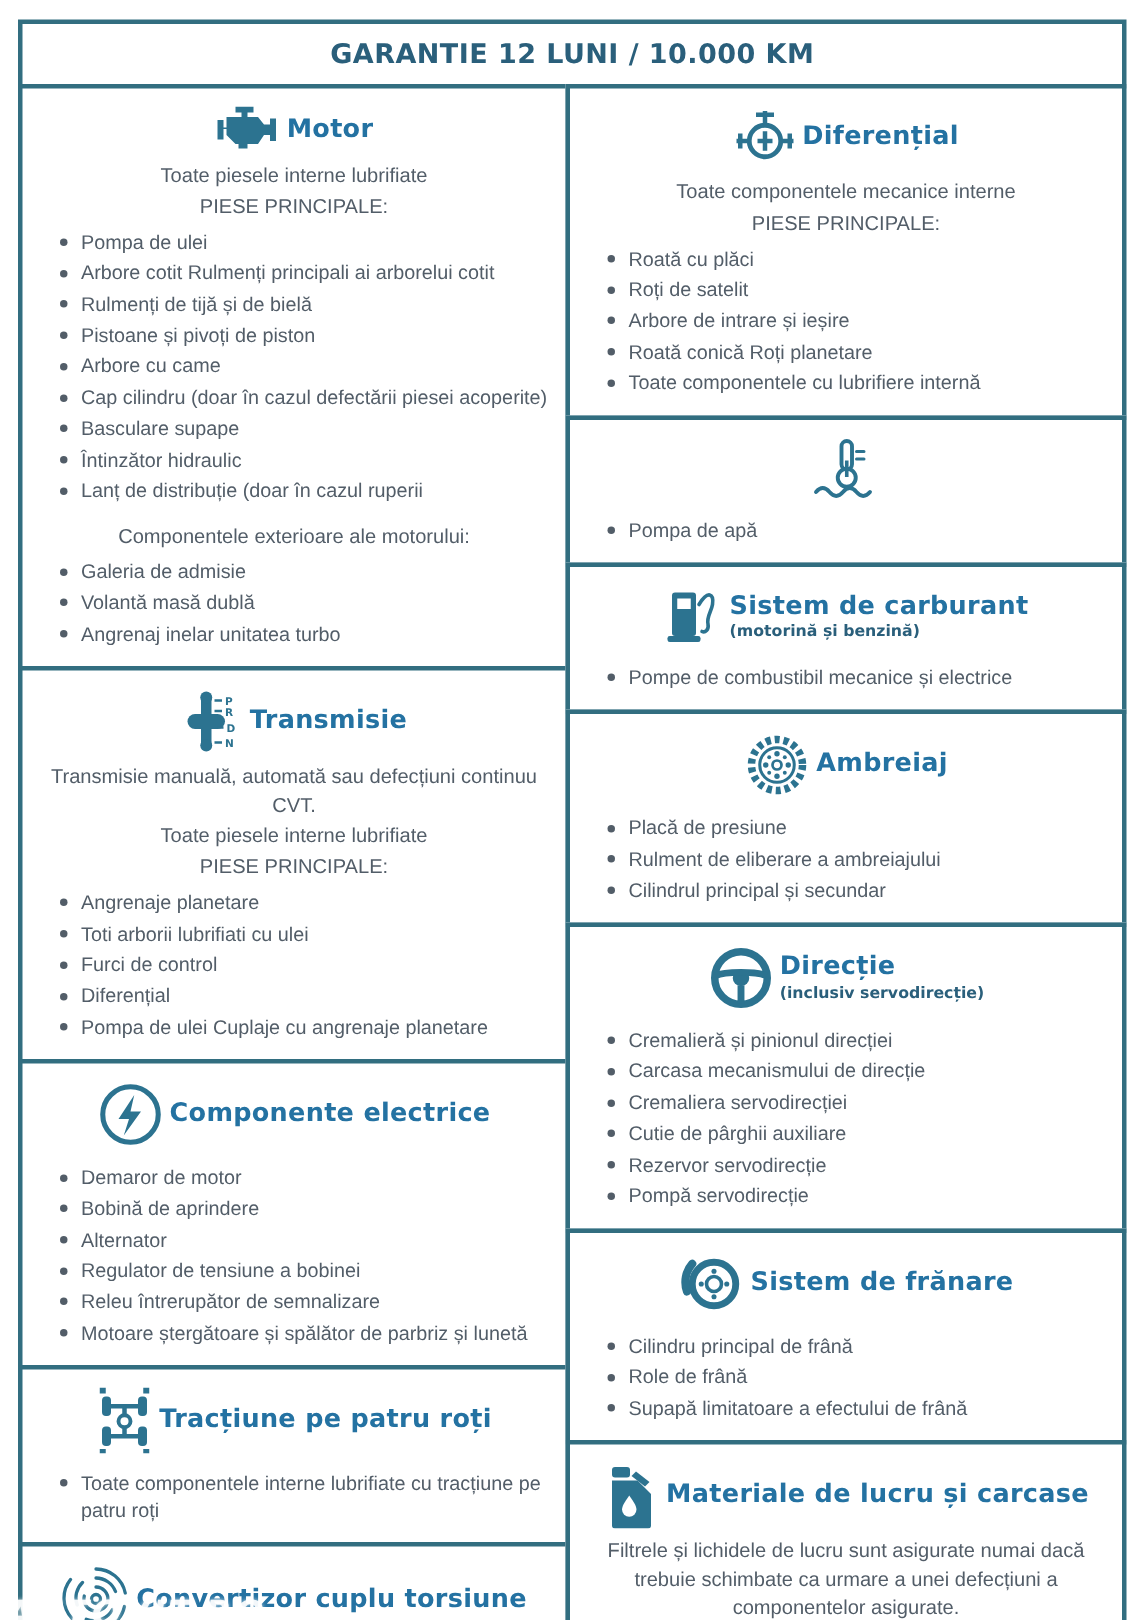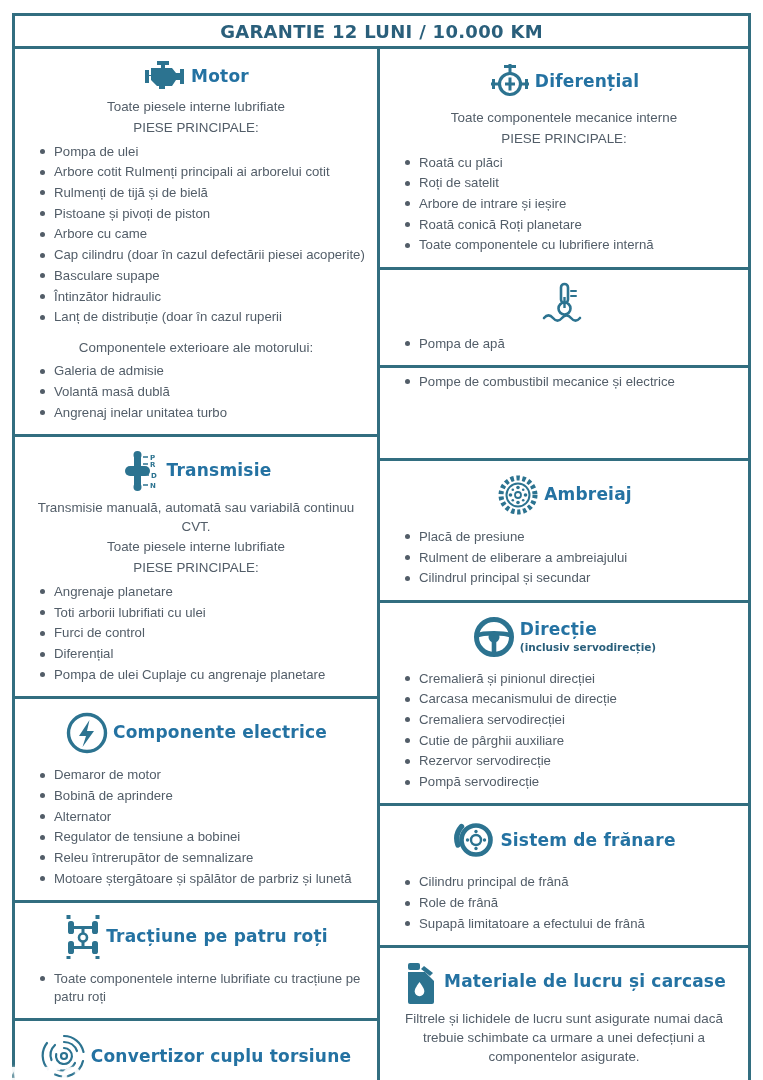--- a/index.html
+++ b/index.html
@@ -10,21 +10,21 @@
     --body:#525d68;
   }
   *{box-sizing:border-box;margin:0;padding:0}
   html,body{background:#fff}
   .page{
     position:relative;width:763px;height:1080px;background:#fff;overflow:hidden;
     font-family:"Liberation Sans",sans-serif;color:var(--body);
   }
   .frame{margin:13px 12px 0 12px;}
   .header-box{
-    border:3px solid var(--border);height:36px;
+    border:3px solid var(--border);height:46px;
     display:flex;align-items:center;justify-content:center;
     font-family:"DejaVu Sans",sans-serif;font-weight:bold;font-size:18px;
     letter-spacing:.3px;color:var(--header);background:#fff;
   }
   .columns{display:flex;align-items:stretch;}
   .col{display:flex;flex-direction:column;}
   .col-left{width:368px;}
   .col-right{flex:1;margin-left:-3px;}
   .section{border:3px solid var(--border);margin-top:-3px;background:#fff;padding-bottom:6px;}
   .col-left .section:nth-child(1){min-height:358px}
@@ -129,21 +129,21 @@
                     <text x="29" y="18">R</text>
                     <text x="30" y="29">D</text>
                     <text x="29" y="39">N</text>
                   </g>
                 </svg>
               </span>
               <div class="title-wrap">
                 <div class="sec-title">Transmisie</div>
               </div>
             </div>
-            <p class="center-text">Transmisie manuală, automată sau variabilă continuu CVT.</p>
+            <p class="center-text">Transmisie manuală, automată sau defecțiuni continuu CVT.</p>
             <p class="center-text">Toate piesele interne lubrifiate</p>
             <p class="center-text">PIESE PRINCIPALE:</p>
             <ul class="bullets">
               <li>Angrenaje planetare</li>
               <li>Toti arborii lubrifiati cu ulei</li>
               <li>Furci de control</li>
               <li>Diferențial</li>
               <li>Pompa de ulei Cuplaje cu angrenaje planetare</li>
             </ul>
           </div>
@@ -242,20 +242,34 @@
                   <path stroke-width="2.6" stroke-linecap="round" d="M4 36c3-3.5 6-3.5 9 0s6 3.5 9 0 6-3.5 9-0 6 3.5 9 0"></path>
                   <path stroke-width="2" stroke-linecap="round" d="M31 9h5M31 14h5"></path>
                 </svg>
               </span>
             </div>
             <ul class="bullets">
               <li>Pompa de apă</li>
             </ul>
           </div>
           <div class="section">
+            <div class="sec-header">
+              <span class="sec-icon">
+                <svg width="40" height="42" viewBox="0 0 40 42">
+                  <rect x="6" y="5" width="16" height="29" rx="2" fill="var(--icon)"></rect>
+                  <rect x="9.5" y="9" width="9" height="7" fill="#fff"></rect>
+                  <rect x="3" y="34" width="22" height="4" rx="1.5" fill="var(--icon)"></rect>
+                  <path d="M24 13c6-10 10-7 9 0-0.8 5-4 8-3 13 0.8 4-2 6-4 5" fill="none" stroke="var(--icon)" stroke-width="2.4" stroke-linecap="round"></path>
+                </svg>
+              </span>
+              <div class="title-wrap">
+                <div class="sec-title">Sistem de carburant</div>
+                <div class="sec-subtitle">(motorină și benzină)</div>
+              </div>
+            </div>
             <ul class="bullets">
               <li>Pompe de combustibil mecanice și electrice</li>
             </ul>
           </div>
           <div class="section">
             <div class="sec-header">
               <span class="sec-icon">
                 <svg width="44" height="44" viewBox="0 0 44 44">
                   <circle cx="22" cy="22" r="17" fill="none" stroke="var(--icon)" stroke-width="5" stroke-dasharray="3.4 2.6"></circle>
                   <circle cx="22" cy="22" r="11.5" fill="none" stroke="var(--icon)" stroke-width="2"></circle>

